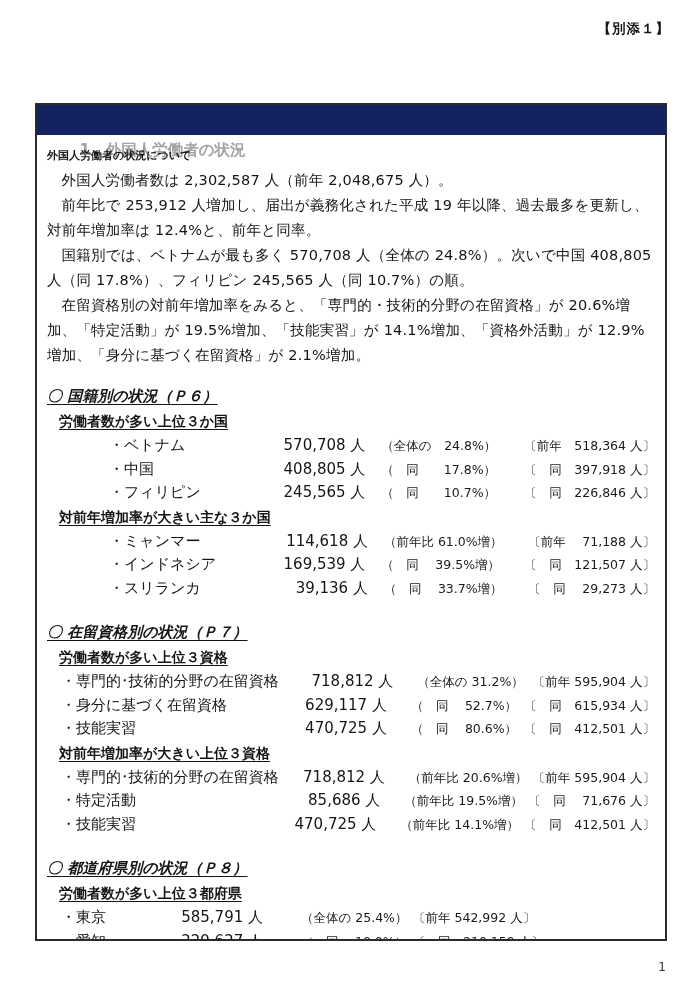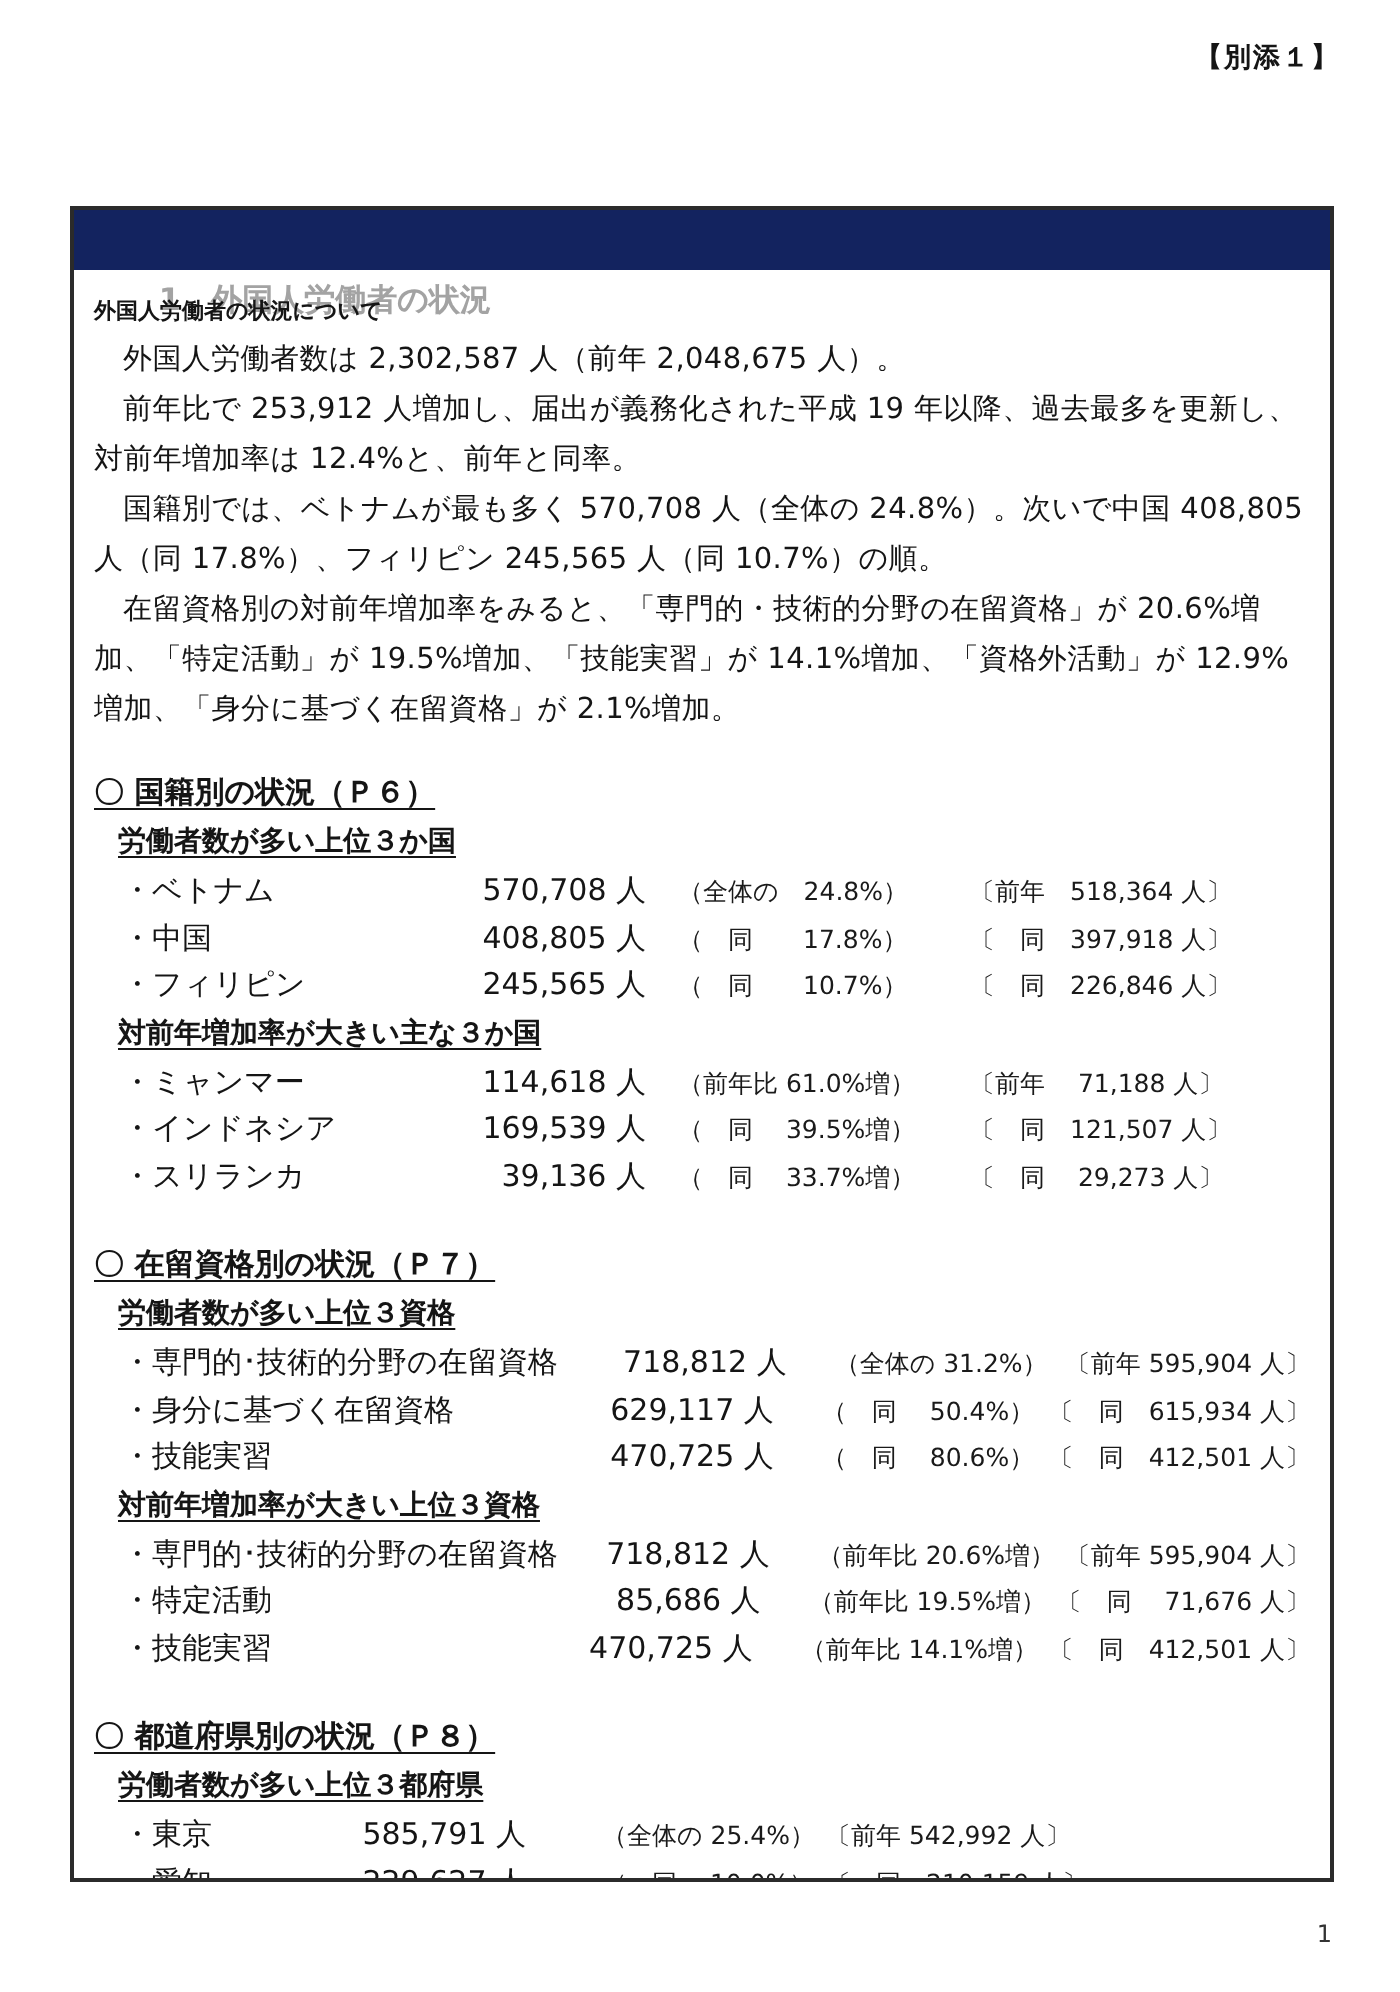--- a/index.html
+++ b/index.html
@@ -17,32 +17,32 @@
   }
   .bar{height:30px;background:#13235f;color:#a3a3a3;font-size:15.5px;font-weight:bold;
     line-height:30px;padding-left:10px;box-sizing:border-box;white-space:pre;}
   .content{padding:8px 10px 0 10px;font-size:14.5px;}
   .lead{font-size:11px;font-weight:bold;line-height:25px;}
   .para{line-height:25px;text-indent:1em;letter-spacing:.2px;}
   .section{margin-top:15px;}
   .sec2{margin-top:19px;}
   .sec3{margin-top:19px;}
   .sec-heading{font-size:15px;font-weight:bold;line-height:26px;display:inline-block;
-    text-decoration:underline;text-underline-offset:3px;white-space:pre;}
+    text-decoration:underline;text-underline-offset:3px;white-space:pre;font-style:italic;}
   .group{margin-left:12px;}
   .subheading{font-size:14px;font-weight:bold;line-height:24px;display:inline-block;
     text-decoration:underline;text-underline-offset:3px;white-space:pre;}
   .rows{margin-top:1px;}
   .row{display:flex;align-items:baseline;line-height:23.5px;margin-left:2px;}
   .row span{white-space:pre;display:inline-block;}
   .row .label{font-size:15px;}
   .row .num{font-size:15px;text-align:right;}
   .row .pct,.row .prev{font-size:12.5px;color:#1a1a1a;}
   
-  .s1 .label{width:150px;} .s1 .num{width:112px;} .s1 .pct{margin-left:16px;width:140px;} .s1 .prev{margin-left:6px;}
+  .s1 .label{width:150px;margin-left:48px;} .s1 .num{width:112px;} .s1 .pct{margin-left:16px;width:140px;} .s1 .prev{margin-left:6px;}
   .s2 .label{width:258px;} .s2 .num{width:100px;} .s2 .pct{margin-left:24px;width:118px;} .s2 .prev{margin-left:6px;}
   .s3 .label{width:102px;} .s3 .num{width:100px;} .s3 .pct{margin-left:38px;width:106px;} .s3 .prev{margin-left:6px;}
   .page-num{position:absolute;right:34px;bottom:22px;font-size:12px;color:#333;}
 </style>
 </head>
 <body>
 
 <div class="page">
 
   <div class="attach">【別添１】</div>
@@ -122,21 +122,21 @@
           <div class="rows">
             <div class="row s2">
               <span class="label">・専門的･技術的分野の在留資格</span>
               <span class="num">718,812 人</span>
               <span class="pct">（全体の 31.2%）</span>
               <span class="prev">〔前年 595,904 人〕</span>
             </div>
             <div class="row s2">
               <span class="label">・身分に基づく在留資格</span>
               <span class="num">629,117 人</span>
-              <span class="pct">（　同　 50.4%）</span>
+              <span class="pct">（　同　 52.7%）</span>
               <span class="prev">〔　同　615,934 人〕</span>
             </div>
             <div class="row s2">
               <span class="label">・技能実習</span>
               <span class="num">470,725 人</span>
               <span class="pct">（　同　 80.6%）</span>
               <span class="prev">〔　同　412,501 人〕</span>
             </div>
           </div>
         </div>

